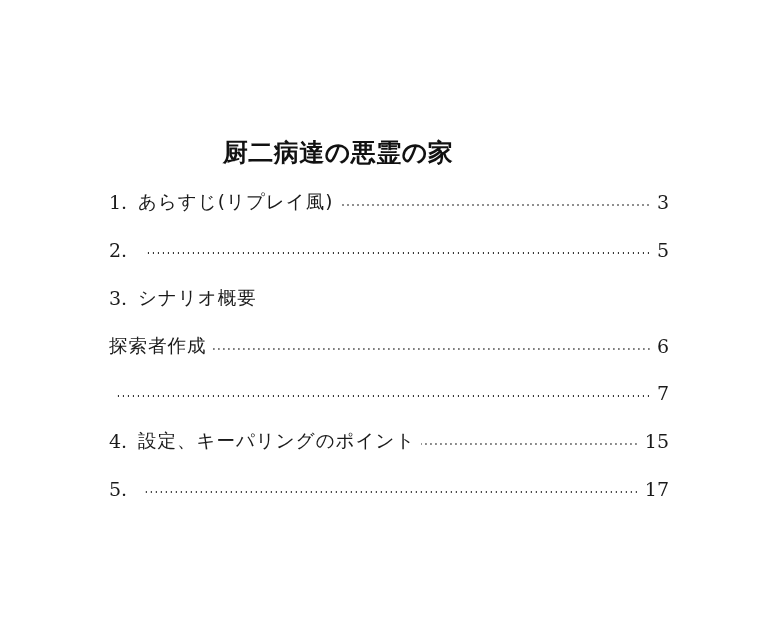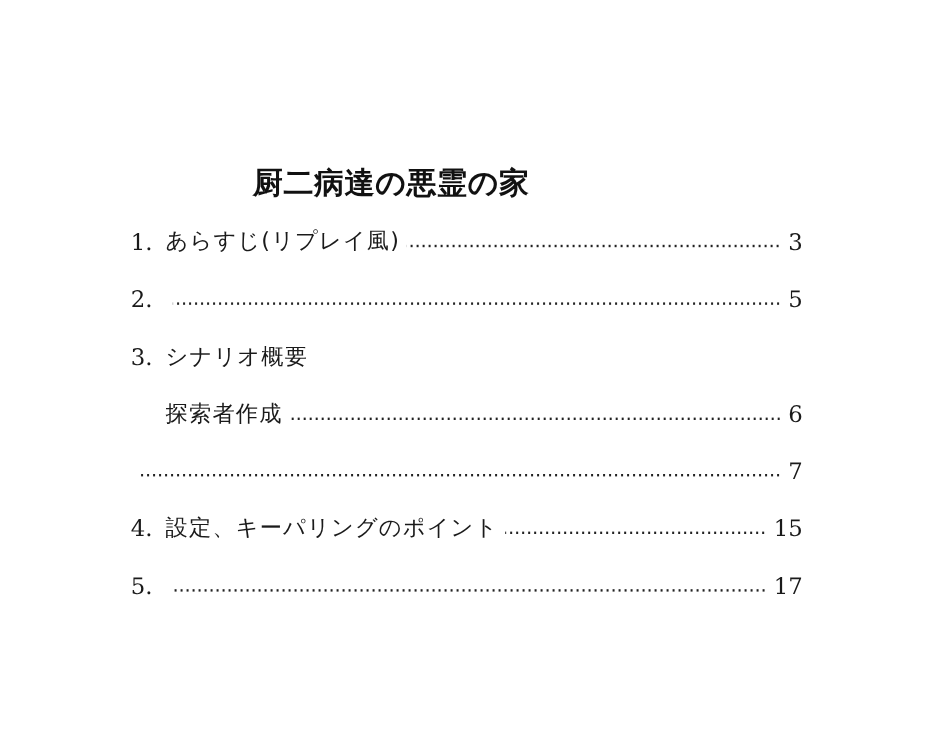--- a/index.html
+++ b/index.html
@@ -18,21 +18,21 @@
     .page {
       position: absolute;
       left: 0;
       top: 0;
       width: 774px;
       height: 628px;
       background: #ffffff;
     }
     .title {
       position: absolute;
-      left: 0;
+      left: 12px;
       width: 652px;
       top: 136px;
       text-align: center;
       font-size: 25px;
       font-weight: bold;
       letter-spacing: 0.5px;
       line-height: 34px;
       color: #111;
       font-family: "DejaVu Sans", "Liberation Sans", sans-serif;
     }
@@ -58,21 +58,20 @@
       width: 29px;
       flex: none;
     }
     .toc-row .label {
       flex: none;
       font-family: "DejaVu Sans", "Liberation Sans", sans-serif;
       font-size: 18.5px;
       letter-spacing: 1px;
     }
     .toc-row.sub .label {
-      margin-left: 29px;
     }
     .toc-row .leader {
       flex: 1 1 auto;
       margin: 0 6px 0 6px;
       height: 2px;
       align-self: center;
       margin-top: 6px;
       background-image: radial-gradient(circle, #222 0.9px, transparent 1.1px);
       background-size: 5px 2px;
       background-repeat: repeat-x;

